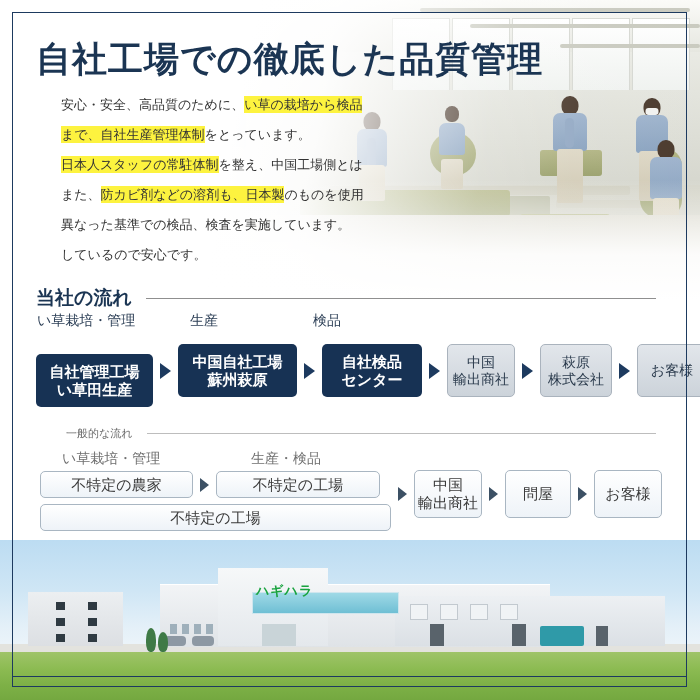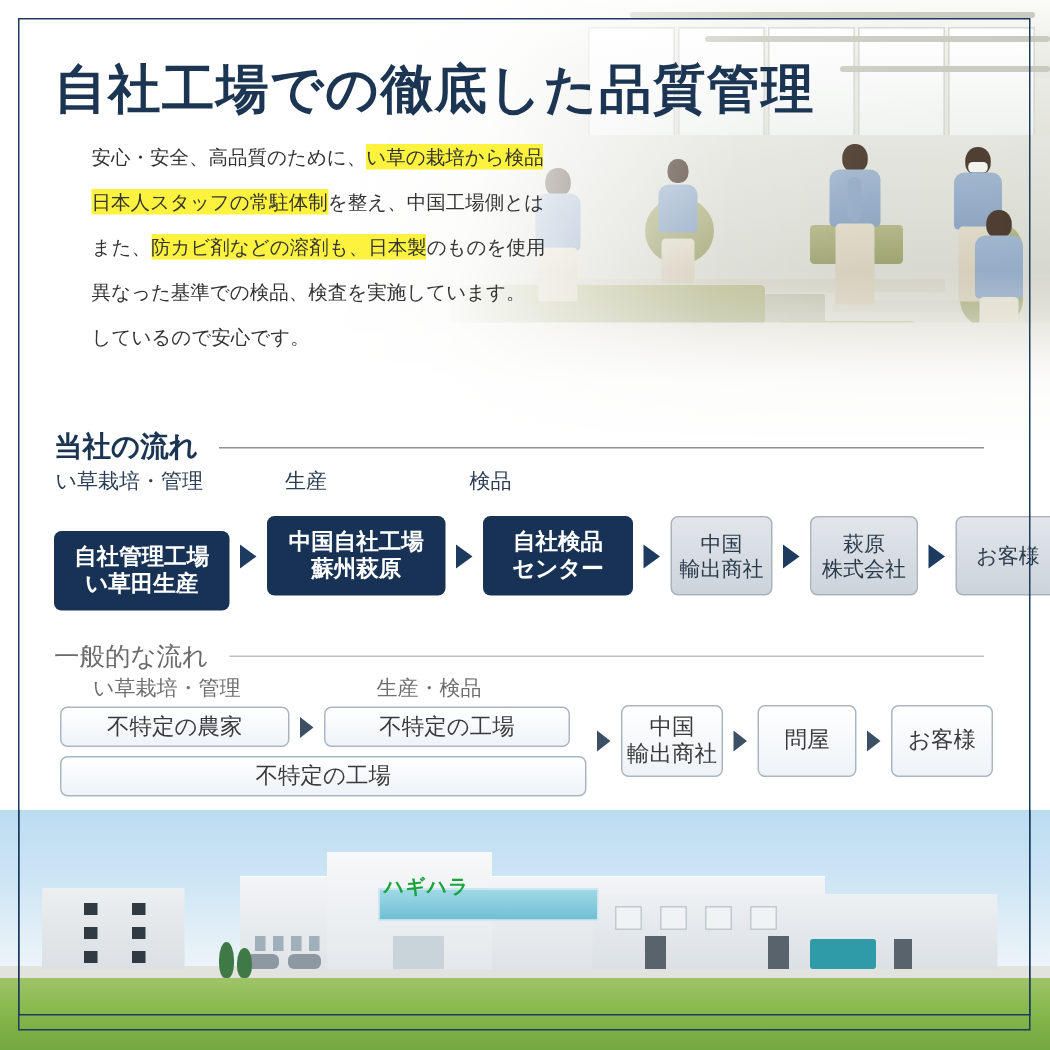--- a/index.html
+++ b/index.html
@@ -113,21 +113,21 @@
     font-size:13px;line-height:30px;color:#333333;margin-left:24px;
   }
   .para .ln{white-space:nowrap;display:block;}
   .hl{background:#fdf33f;padding:1px 0;}
 
   
   .sec{position:absolute;display:flex;align-items:center;width:620px;}
   .sec .sec-label{
     font-size:19px;font-weight:bold;color:#1b3553;white-space:nowrap;
   }
-  .sec .sec-label.gray{font-size:17px;font-weight:normal;color:#6b6b6b;}
+  .sec .sec-label.gray{font-size:11px;font-weight:normal;color:#6b6b6b;margin-left:30px;}
   .sec .sec-rule{
     flex:1;height:1px;background:#8f8f8f;margin-left:14px;
   }
   .sec .sec-rule.light{background:#bdbdbd;}
 
   
   .flowrow{position:absolute;display:flex;align-items:center;}
   .cap{
     position:absolute;font-size:14px;color:#2b3e55;white-space:nowrap;
   }
@@ -310,20 +310,23 @@
     <div class="pt-floor"></div>
     <div class="pt-fade"></div>
     <div class="pt-fade-bottom"></div>
   </div>
 
   <div class="title">自社工場での徹底した品質管理</div>
 
   <div class="para">
     <span class="ln">
       <span>安心・安全、高品質のために、</span><span class="hl">い草の栽培から検品</span>
+    </span>
+    <span class="ln">
+      <span class="hl">まで、自社生産管理体制</span><span>をとっています。</span>
     </span>
     <span class="ln">
       <span class="hl">日本人スタッフの常駐体制</span><span>を整え、中国工場側とは</span>
     </span>
     <span class="ln">
       <span>また、</span><span class="hl">防カビ剤などの溶剤も、日本製</span><span>のものを使用</span>
     </span>
     <span class="ln">
       <span>異なった基準での検品、検査を実施しています。</span>
     </span>

